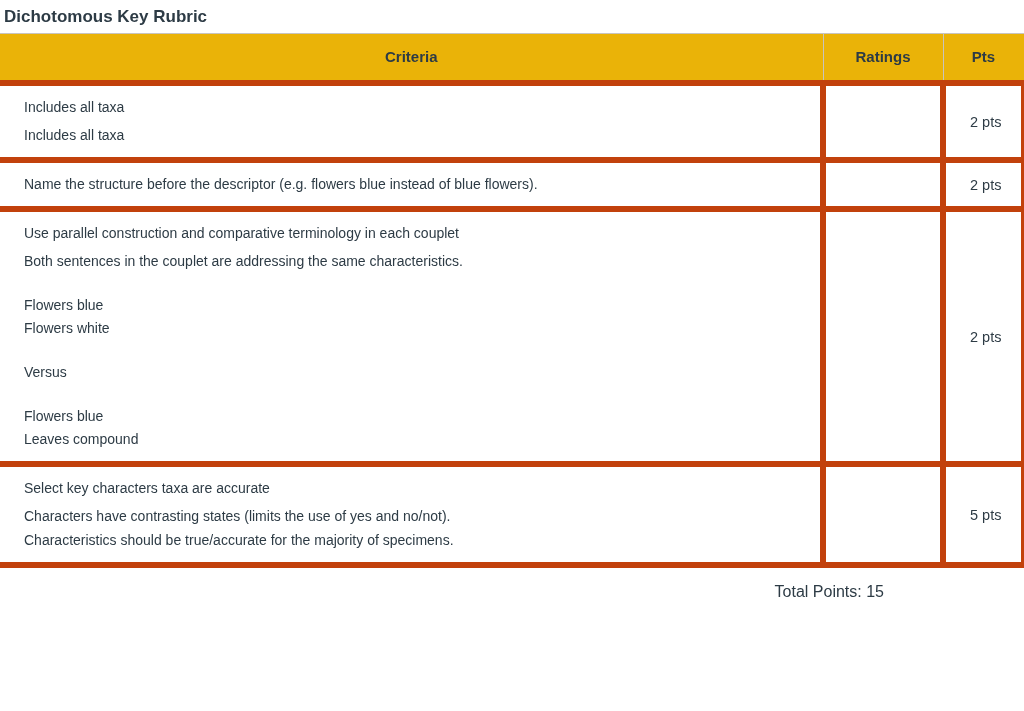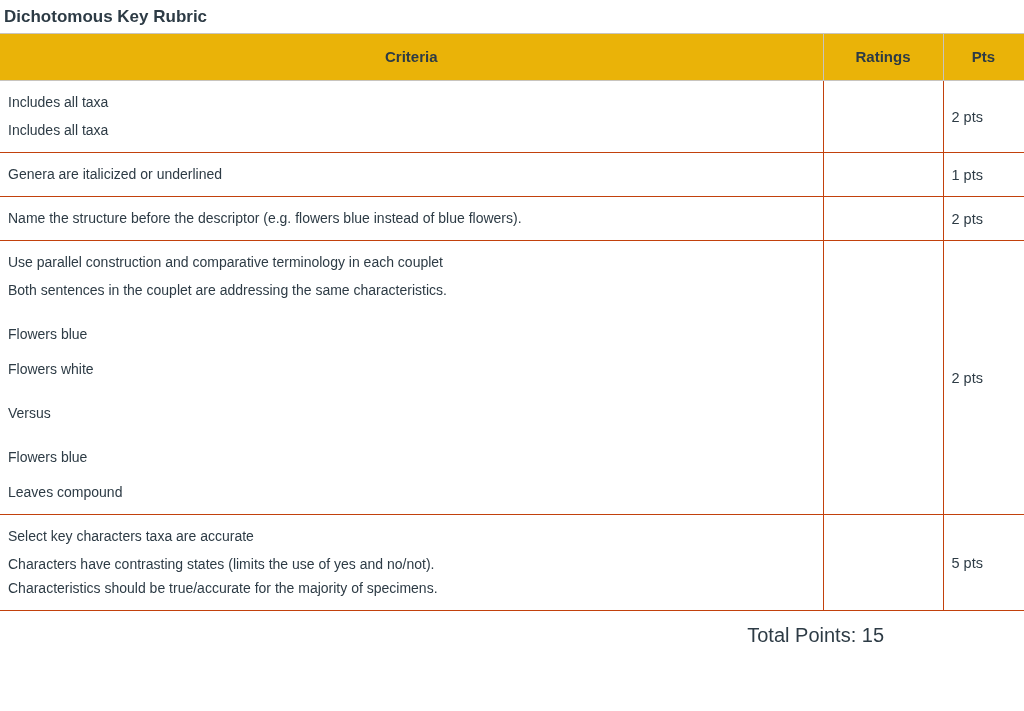--- a/index.html
+++ b/index.html
@@ -30,43 +30,43 @@
   th {
     background: #eab308;
     border: 1px solid #c8c4be;
     font-size: 15px;
     font-weight: bold;
     text-align: center;
     padding: 13px 8px;
     line-height: 20px;
   }
   td {
-    border: 1px solid #c2410c;
+    border: 6px solid #c2410c;
     vertical-align: middle;
-    padding: 10px 8px;
+    padding: 10px 24px;
     font-size: 14px;
   }
   th:first-child, td:first-child { border-left: 0; }
   .criteria-cell p {
     margin: 0;
     line-height: 23px;
   }
   .criteria-cell p + p { margin-top: 5px; }
-  .criteria-cell p.m0    { margin-top: 12px; }
+  .criteria-cell p.m0    { margin-top: 0; }
   .criteria-cell p.tight { margin-top: 1px; }
   .criteria-cell p.blank { margin-top: 21px; }
   .ratings-cell { }
   .pts-cell {
     text-align: left;
     font-size: 14.5px;
     padding-right: 14px;
   }
   .total-points {
     text-align: right;
-    font-size: 20px;
+    font-size: 16px;
     line-height: 22px;
     padding: 13px 8px 0 0;
   }
 </style>
 </head>
 <body>
 
 <div class="page">
 
   <div class="rubric-title">Dichotomous Key Rubric</div>
@@ -88,27 +88,20 @@
 
       <tr>
         <td class="criteria-cell">
           <p>Includes all taxa</p>
           <p>Includes all taxa</p>
         </td>
         <td class="ratings-cell"></td>
         <td class="pts-cell">2 pts</td>
       </tr>
 
-      <tr>
-        <td class="criteria-cell">
-          <p>Genera are italicized or underlined</p>
-        </td>
-        <td class="ratings-cell"></td>
-        <td class="pts-cell">1 pts</td>
-      </tr>
 
 
       <tr>
         <td class="criteria-cell">
           <p>Name the structure before the descriptor (e.g. flowers blue instead of blue flowers).</p>
         </td>
         <td class="ratings-cell"></td>
         <td class="pts-cell">2 pts</td>
       </tr>
 

